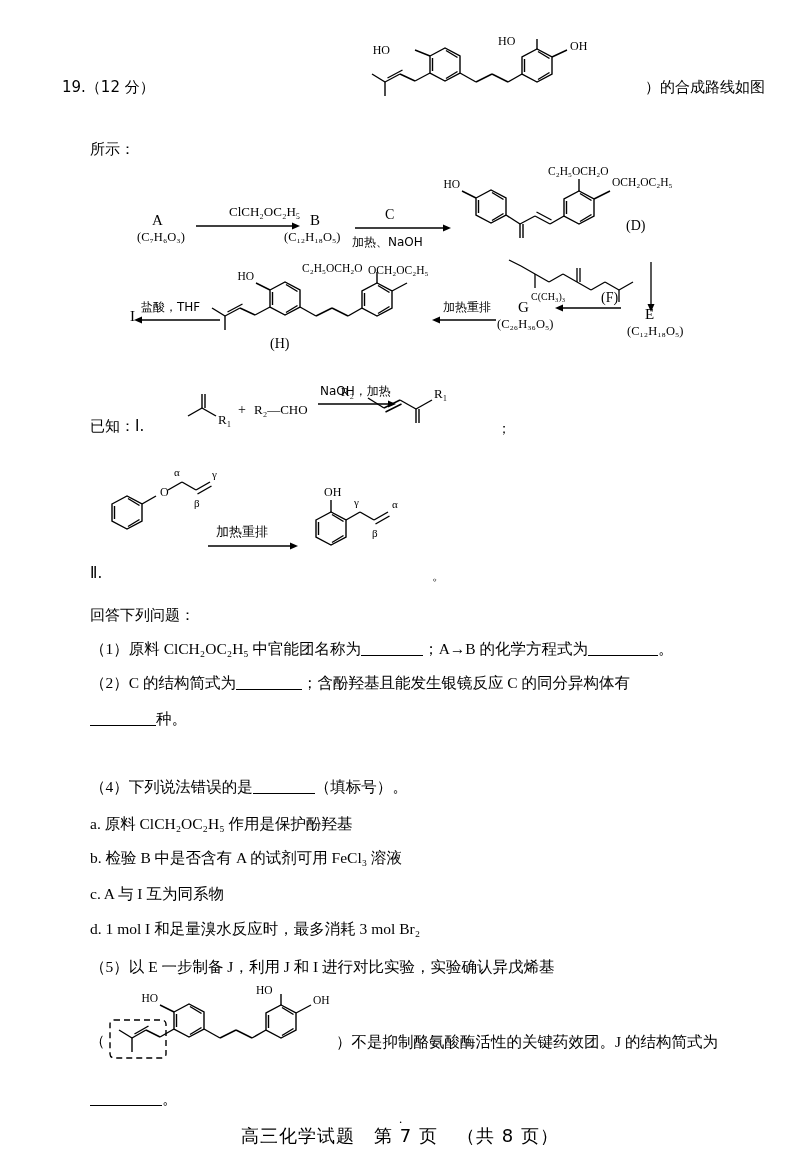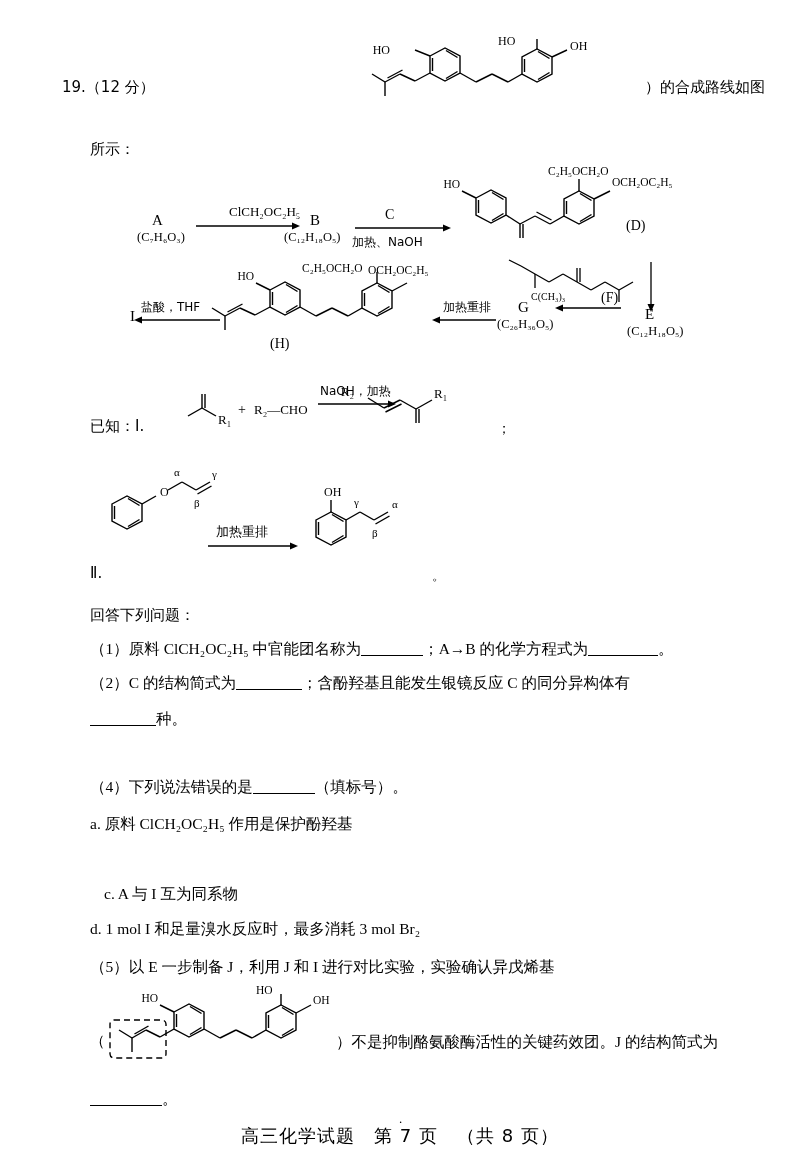--- a/index.html
+++ b/index.html
@@ -327,21 +327,22 @@
   <div class="txt mix" style="left:90px;top:707px;">
     <span class="blank" style="width:66px"></span><span>种。</span>
   </div>
 
 
   <div class="txt mix" style="left:90px;top:775px;">
     <span>（4）下列说法错误的是</span><span class="blank" style="width:62px"></span><span>（填标号）。</span>
   </div>
 
   <div class="txt mix" style="left:90px;top:812px;">a. 原料 ClCH₂OC₂H₅ 作用是保护酚羟基</div>
-  <div class="txt mix" style="left:104px;top:882px;">c. A 与 I 互为同系物</div>
+  <div class="txt mix" style="left:90px;top:846px;">b. 检验 B 中是否含有 A 的试剂可用 FeCl₃ 溶液</div>
+  <div class="txt mix" style="left:90px;top:882px;">c. A 与 I 互为同系物</div>
   <div class="txt mix" style="left:90px;top:917px;">d. 1 mol I 和足量溴水反应时，最多消耗 3 mol Br₂</div>
 
   <div class="txt mix" style="left:90px;top:955px;">（5）以 E 一步制备 J，利用 J 和 I 进行对比实验，实验确认异戊烯基</div>
 
   <div class="txt mix" style="left:90px;top:1030px;font-size:15px;">（</div>
 
   <div class="s-blk" style="left:104px;top:982px;">
     <svg width="250" height="86" viewBox="0 0 250 86">
       <g fill="none" stroke="#000" stroke-width="1.4">
 

